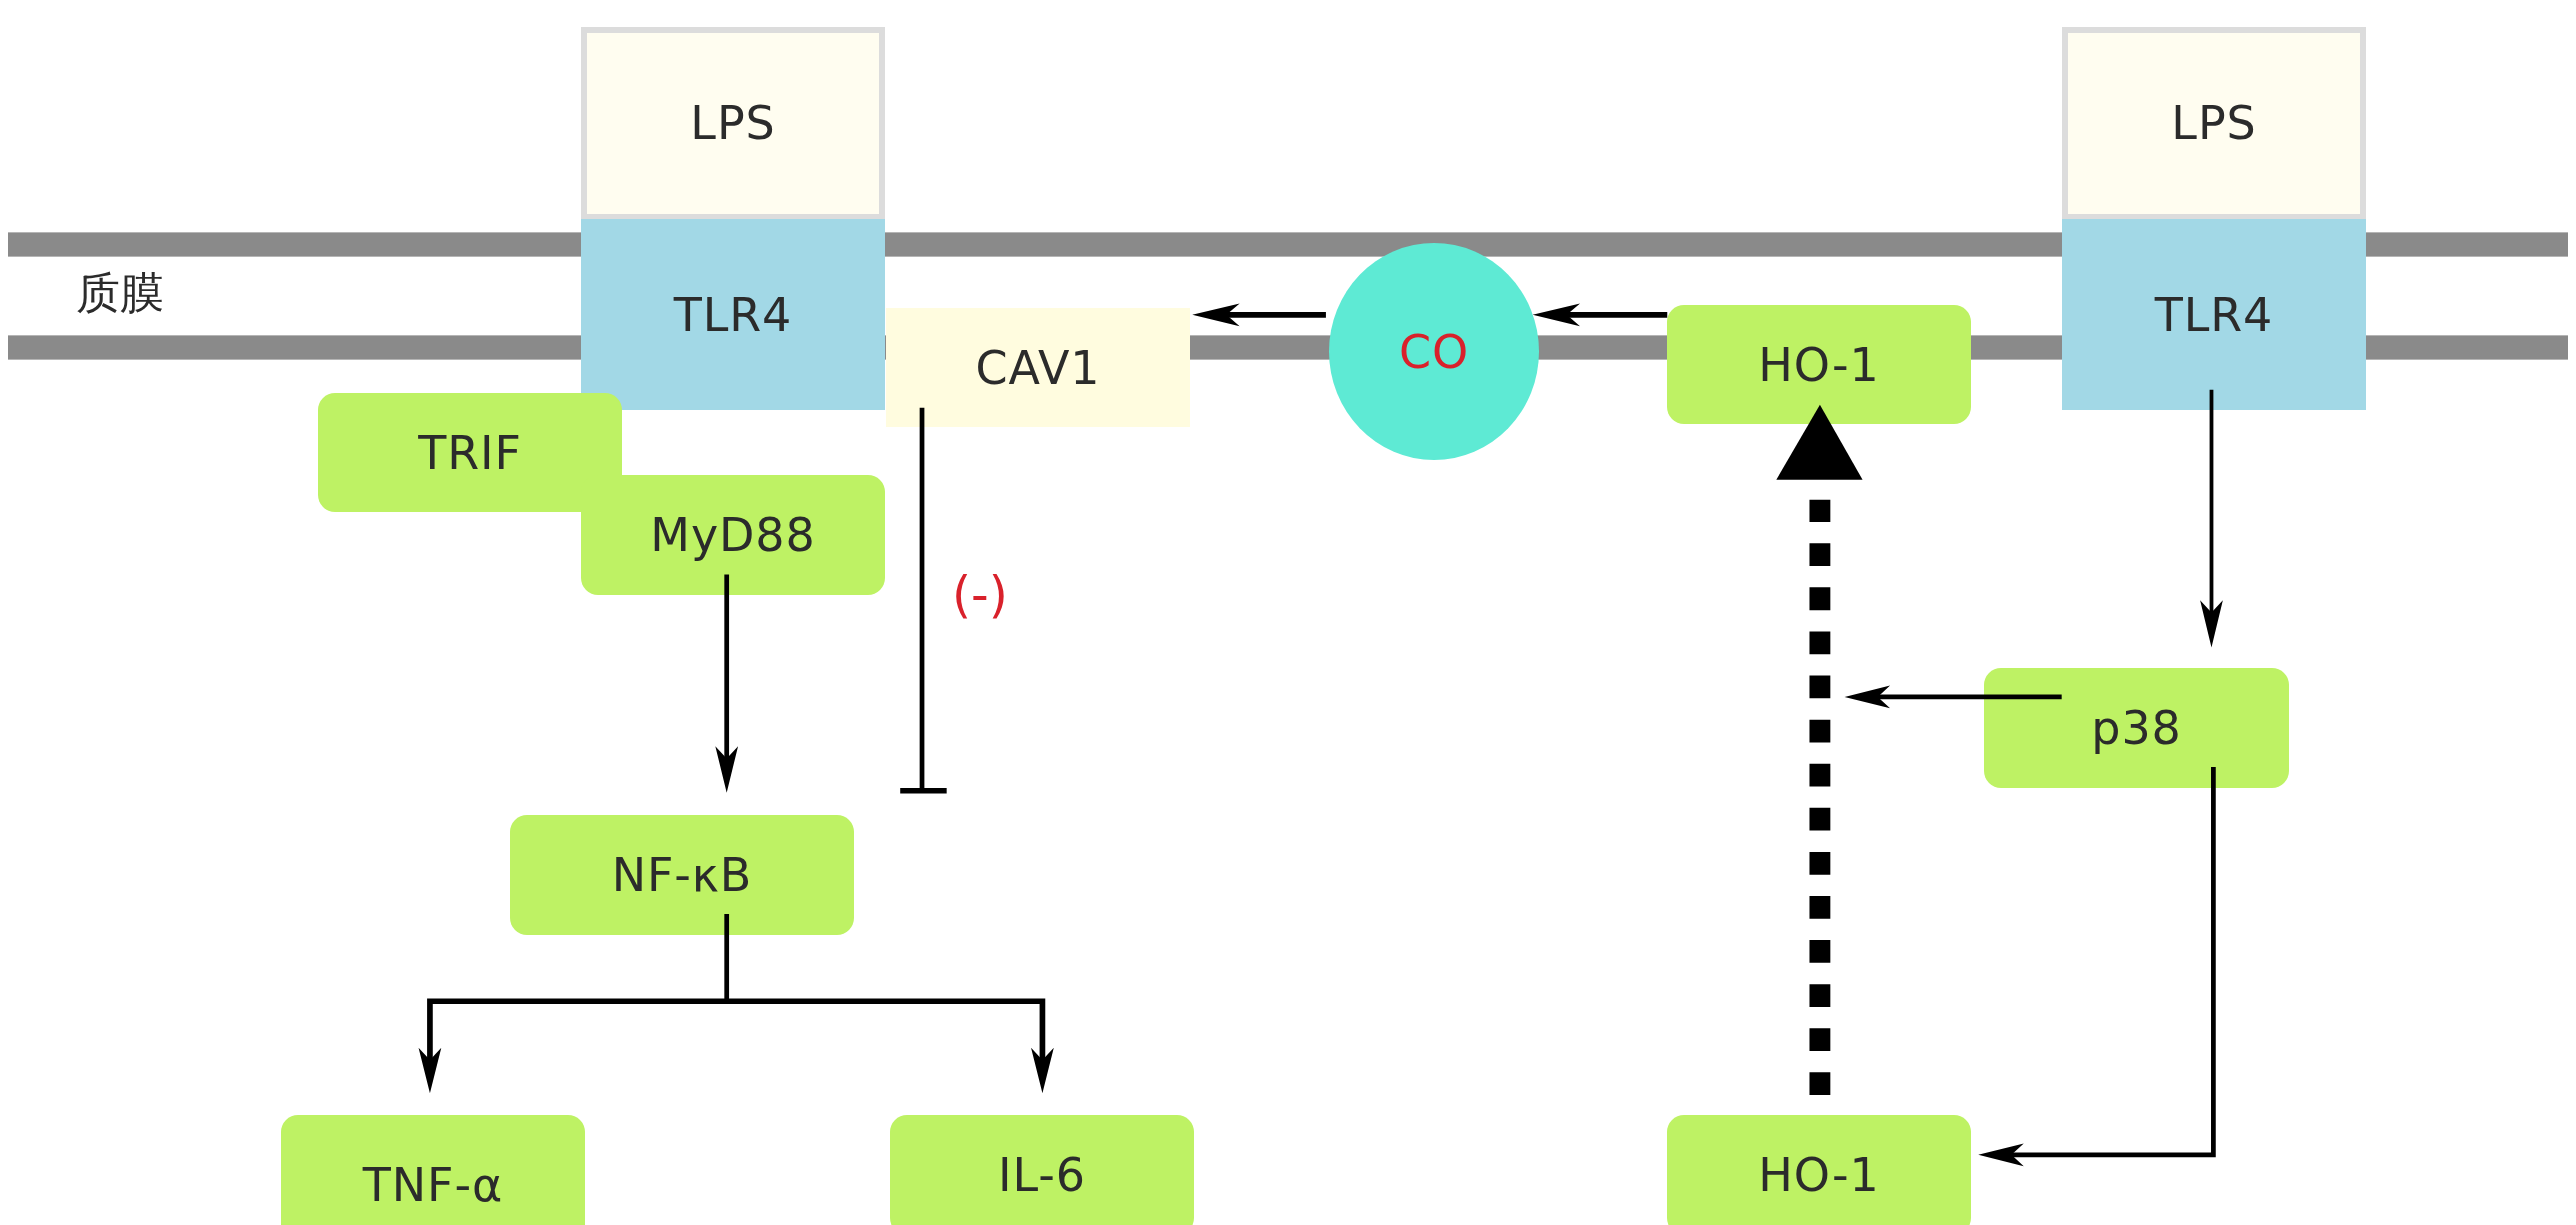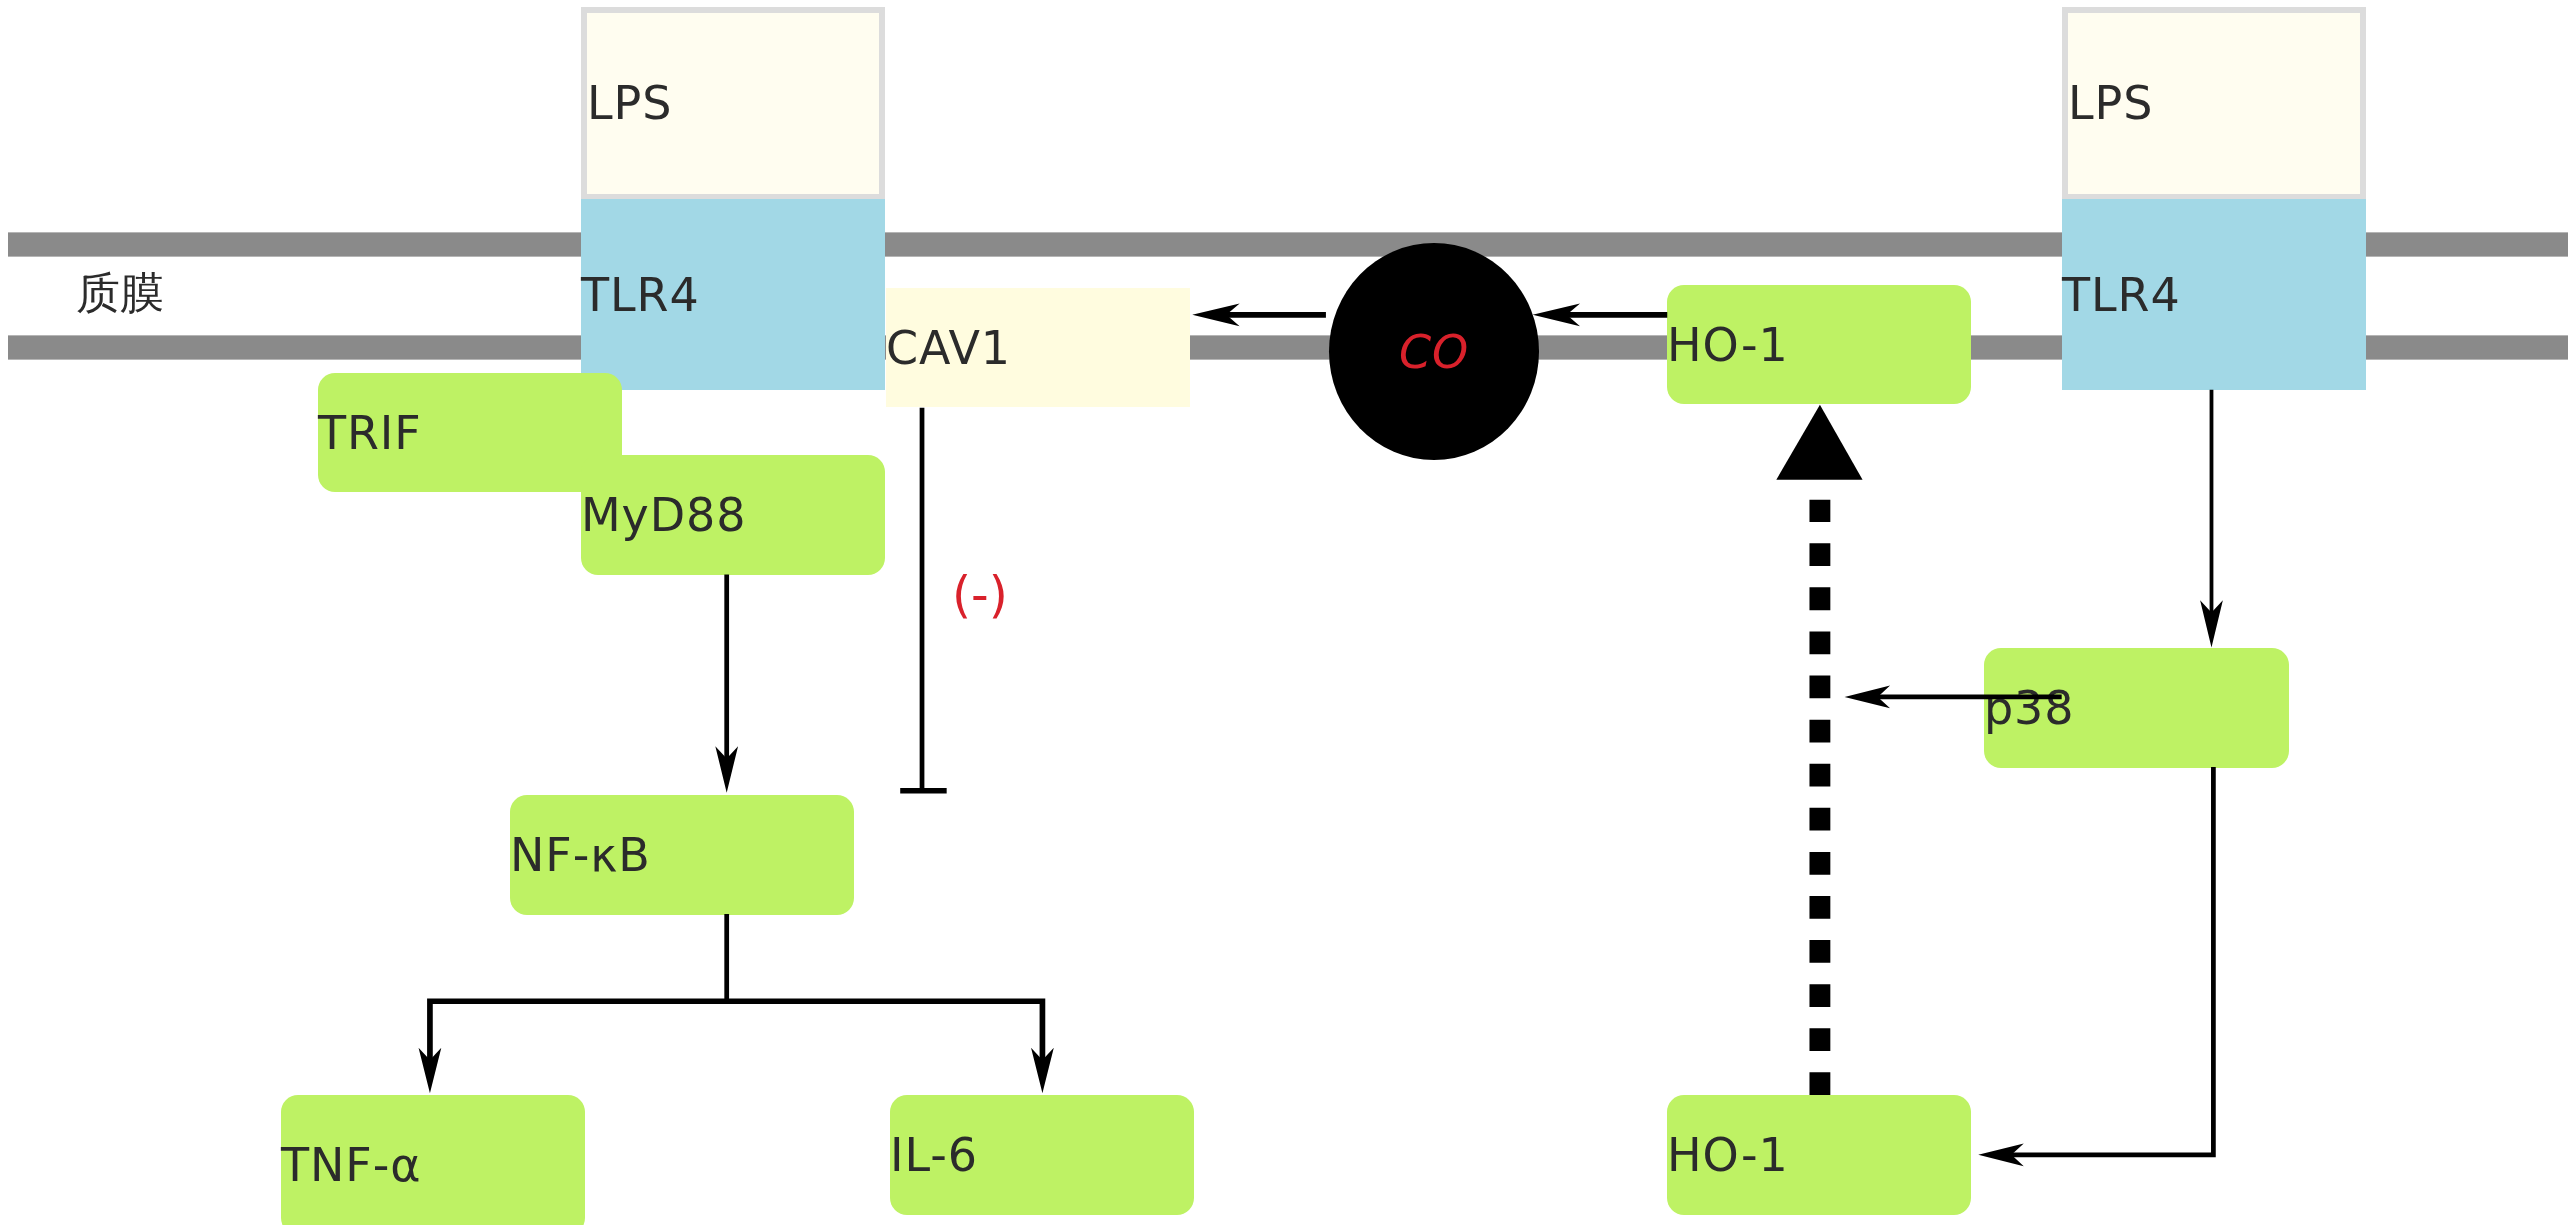--- a/index.html
+++ b/index.html
@@ -19,37 +19,38 @@
     background: #8a8a8a;
     border-top: 0.9px solid #b5b5b5;
     border-bottom: 0.9px solid #b5b5b5;
     box-sizing: border-box;
   }
   .node {
     position: absolute;
     box-sizing: border-box;
     display: flex;
     align-items: center;
+    justify-content: center;
     color: #2b2b2b;
     font-size: 46px;
     letter-spacing: 0.9px;
+    margin-top: 20px;
   }
   .node span { display: block; }
   .gray { background: #bef264; border-radius: 17px; }
   .lps { background: #fffdf0; border: 6.6px solid #dcdcdc; }
   .tlr4 { background: #a2d8e6; }
   .cav1 { background: #fffcdf; }
   .co {
     position: absolute;
     border-radius: 50%;
-    background: #000000;
+    background: #5eead4;
     display: flex; align-items: center; justify-content: center;
     font-size: 46px;
     letter-spacing: 0.9px;
-    font-style: italic;
   }
   .label-zh {
     position: absolute;
     font-size: 44px;
     color: #2b2b2b;
   }
   .neg {
     position: absolute;
     font-size: 49px;
     line-height: 1;

